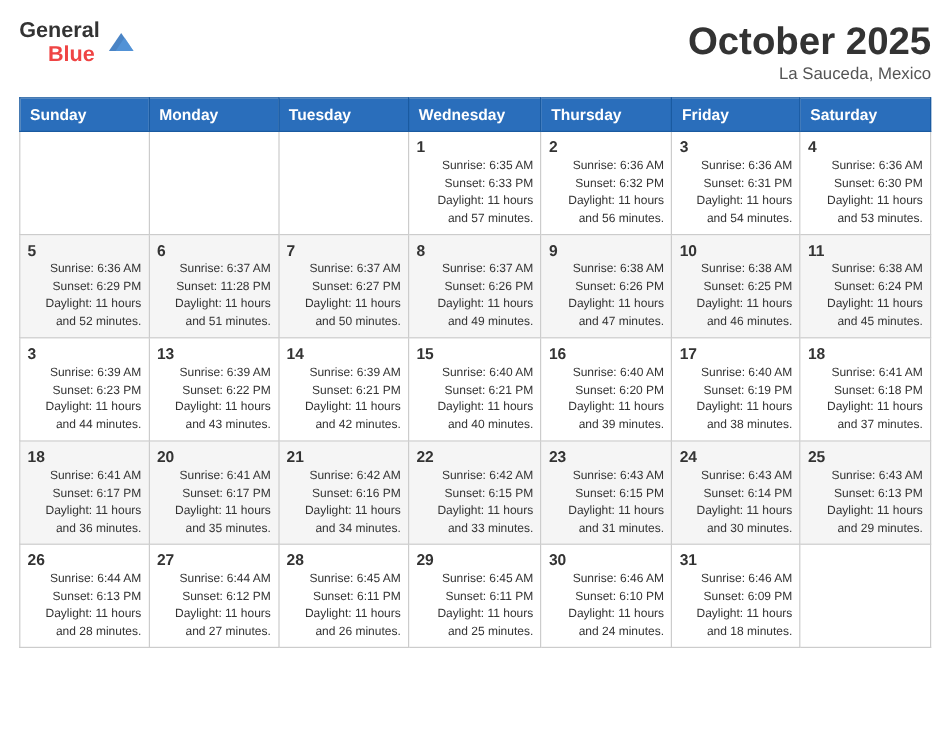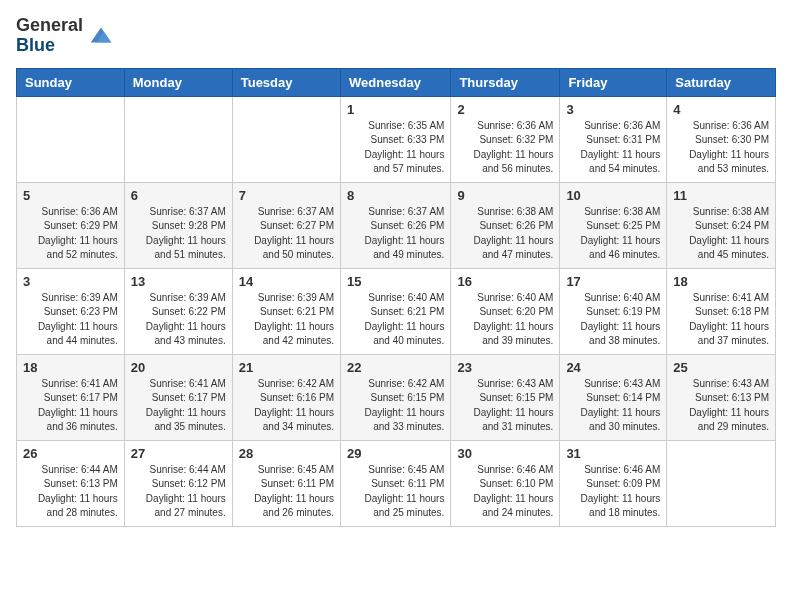--- a/index.html
+++ b/index.html
@@ -21,21 +21,21 @@
       display: flex;
       align-items: center;
     }
     .logo-text {
       font-size: 18px;
       font-weight: bold;
       color: #333;
       line-height: 1.1;
     }
     .logo-text .general { display: block; }
-    .logo-text .blue { color: #0c4a6e; display: block; }
+    .logo-text .blue { color: #ef4444; display: block; margin-left: 24px; }
     .logo-icon {
       width: 28px;
       height: 28px;
       margin-left: 4px;
     }
     .title-block {
       text-align: right;
     }
     .month-title {
       font-size: 32px;
@@ -96,20 +96,24 @@
   <div class="logo">
     <div class="logo-text">
       <span class="general">General</span>
       <span class="blue">Blue</span>
     </div>
     <svg class="logo-icon" viewBox="0 0 30 30">
       <polygon points="4,22 15,6 26,22" fill="#2a6ebb" opacity="0.85"></polygon>
       <polygon points="10,22 18,10 26,22" fill="#5599dd" opacity="0.7"></polygon>
     </svg>
   </div>
+  <div class="title-block">
+    <div class="month-title">October 2025</div>
+    <div class="location">La Sauceda, Mexico</div>
+  </div>
 </div>
 
 <table class="calendar">
   <thead>
     <tr>
 
     <th>Sunday</th>
         <th>Monday</th>
         <th>Tuesday</th>
         <th>Wednesday</th>
@@ -163,21 +167,21 @@
         <div class="day-info">
           <span>Sunrise: 6:36 AM</span><br>
           <span>Sunset: 6:29 PM</span><br>
           <span>Daylight: 11 hours and 52 minutes.</span>
         </div>
         </td>
         <td>
           <span class="day-number">6</span>
         <div class="day-info">
           <span>Sunrise: 6:37 AM</span><br>
-          <span>Sunset: 9:28 PM</span><br>
+          <span>Sunset: 11:28 PM</span><br>
           <span>Daylight: 11 hours and 51 minutes.</span>
         </div>
         </td>
         <td>
           <span class="day-number">7</span>
         <div class="day-info">
           <span>Sunrise: 6:37 AM</span><br>
           <span>Sunset: 6:27 PM</span><br>
           <span>Daylight: 11 hours and 50 minutes.</span>
         </div>

